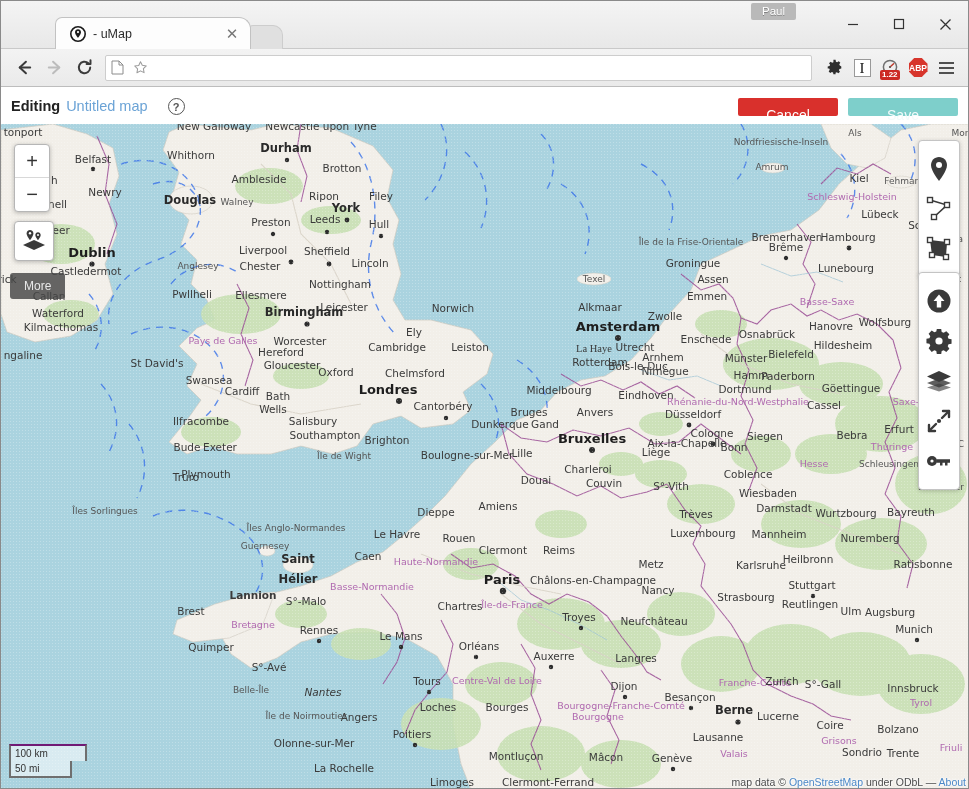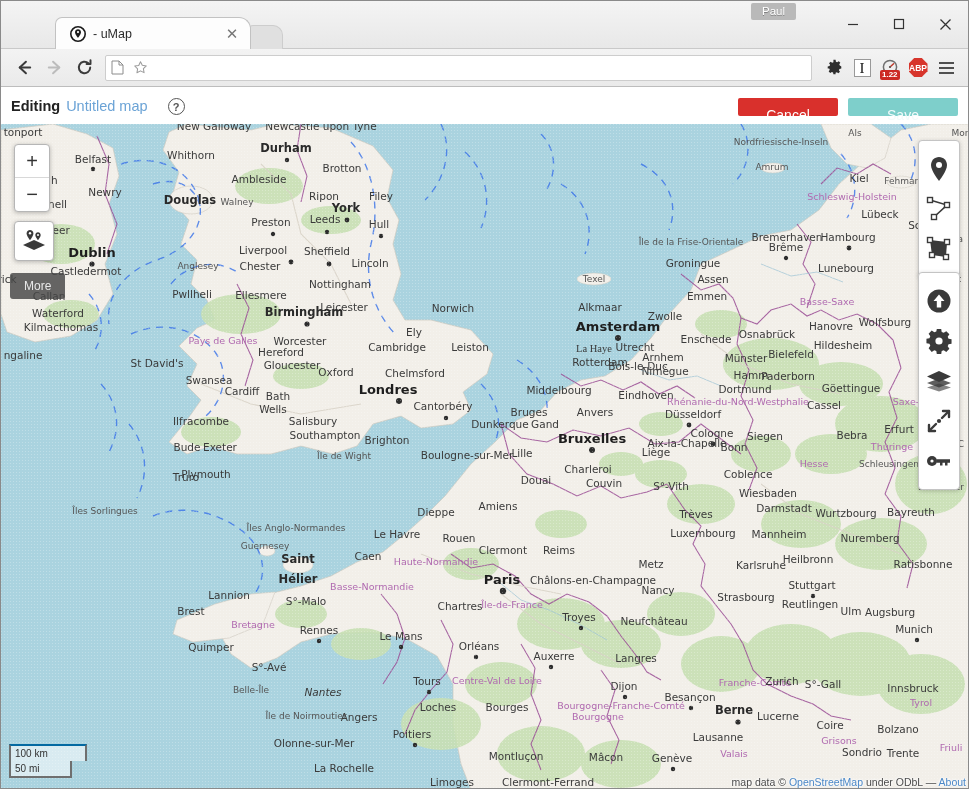--- a/index.html
+++ b/index.html
@@ -145,21 +145,21 @@
   }
   .rtbar.draw { top: 16px; padding: 8px 0; }
   .rtbar.tools { top: 148px; padding: 8px 0; }
   .rtbar .tool { width: 42px; height: 40px; display: flex; align-items: center; justify-content: center;
                  cursor: pointer; }
   .scalebar { position: absolute; left: 8px; bottom: 12px; z-index: 10; }
   .scalebar div {
     background: rgba(255,255,255,.55); border: 2px solid #6f6f6f; border-top: none;
     color: #333; font-size: 10px; padding: 1px 4px; line-height: 13px;
   }
-  .scalebar .km { width: 78px; border-bottom: none; border-top: 2px solid #0369a1; }
+  .scalebar .km { width: 78px; border-bottom: none; border-top: 2px solid #701a75; }
   .scalebar .mi { width: 63px; }
   .attrib {
     position: absolute; right: 4px; bottom: 2px; z-index: 10;
     font-size: 10.5px; color: #4b4b4b; text-shadow: 0 0 3px #fff, 0 0 3px #fff, 0 0 2px #fff;
   }
   .attrib a { color: #4a87c7; text-decoration: none; }
 </style>
 </head>
 <body>
 
@@ -512,21 +512,21 @@
         <span class="lbl city" style="left: 458px; top: 414px;">Rouen</span>
         <span class="lbl city" style="left: 497px; top: 382px;">Amiens</span>
         <span class="lbl sm" style="left: 295px; top: 404px;">Îles Anglo-Normandes</span>
         <span class="lbl sm" style="left: 264px; top: 422px;">Guernesey</span>
         <span class="lbl med" style="left: 297px; top: 435px;">Saint</span>
         <span class="lbl med" style="left: 297px; top: 455px;">Hélier</span>
         <span class="lbl city" style="left: 367px; top: 432px;">Caen</span>
         <span class="lbl region" style="left: 435px; top: 437px;">Haute-Normandie</span>
         <span class="lbl city" style="left: 502px; top: 426px;">Clermont</span>
         <span class="lbl city" style="left: 558px; top: 426px;">Reims</span>
-        <span class="lbl city" style="left: 228px; top: 471px;">Lannion</span>
+        <span class="lbl city" style="left: 252px; top: 471px; font-weight: bold;">Lannion</span>
         <span class="lbl city" style="left: 190px; top: 487px;">Brest</span>
         <span class="lbl city" style="left: 305px; top: 477px;">S°-Malo</span>
         <span class="lbl region" style="left: 252px; top: 500px;">Bretagne</span>
         <span class="lbl region" style="left: 371px; top: 462px;">Basse-Normandie</span>
         <span class="lbl big" style="left: 501px; top: 455px;">Paris</span>
         <span class="lbl region" style="left: 511px; top: 480px;">Île-de-France</span>
         <span class="lbl city" style="left: 592px; top: 456px;">Châlons-en-Champagne</span>
         <span class="lbl city" style="left: 650px; top: 440px;">Metz</span>
         <span class="lbl city" style="left: 657px; top: 466px;">Nancy</span>
         <span class="lbl city" style="left: 459px; top: 482px;">Chartres</span>

